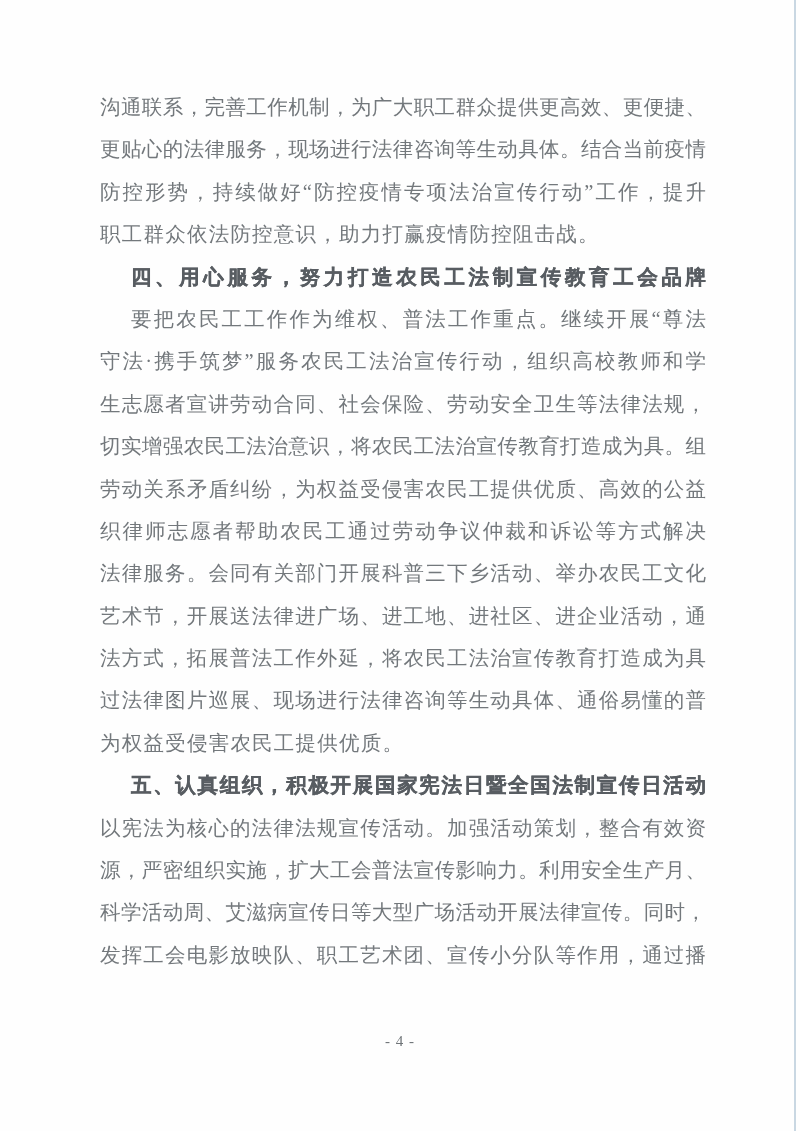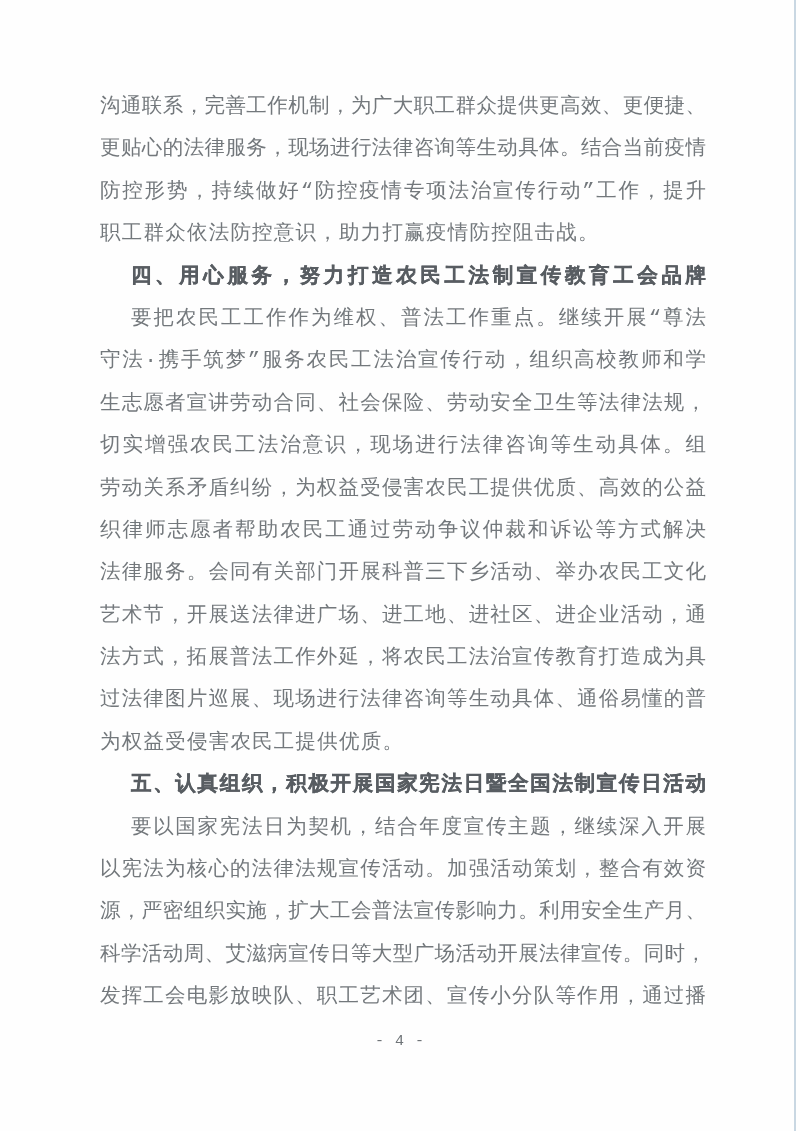--- a/index.html
+++ b/index.html
@@ -7,21 +7,20 @@
     width: 800px;
     height: 1131px;
     background: var(--paper, #fefefe);
     overflow: hidden;
     position: relative;
     font-family: "Liberation Serif", "DejaVu Serif", serif;
   }
   .page {
     position: absolute;
     inset: 0;
-    font-family: Liberation Mono, monospace;
   }
   .content {
     position: absolute;
     left: 100px;
     top: 86px;
     width: 606px;
   }
   .line {
     height: 42.4px;
     line-height: 42.4px;
@@ -70,30 +69,29 @@
   <div class="content">
 
   <div class="line body">沟通联系，完善工作机制，为广大职工群众提供更高效、更便捷、</div>
       <div class="line body">更贴心的法律服务，现场进行法律咨询等生动具体。结合当前疫情</div>
       <div class="line body">防控形势，持续做好“防控疫情专项法治宣传行动”工作，提升</div>
       <div class="line body nojustify">职工群众依法防控意识，助力打赢疫情防控阻击战。</div>
       <div class="line heading indent">四、用心服务，努力打造农民工法制宣传教育工会品牌</div>
       <div class="line body indent">要把农民工工作作为维权、普法工作重点。继续开展“尊法</div>
       <div class="line body">守法·携手筑梦”服务农民工法治宣传行动，组织高校教师和学</div>
       <div class="line body">生志愿者宣讲劳动合同、社会保险、劳动安全卫生等法律法规，</div>
-      <div class="line body">切实增强农民工法治意识，现场进行法律咨询等生动具体。组</div>
+      <div class="line body">切实增强农民工法治意识，将农民工法治宣传教育打造成为具。组</div>
       <div class="line body">劳动关系矛盾纠纷，为权益受侵害农民工提供优质、高效的公益</div>
       <div class="line body">织律师志愿者帮助农民工通过劳动争议仲裁和诉讼等方式解决</div>
       <div class="line body">法律服务。会同有关部门开展科普三下乡活动、举办农民工文化</div>
       <div class="line body">艺术节，开展送法律进广场、进工地、进社区、进企业活动，通</div>
       <div class="line body">法方式，拓展普法工作外延，将农民工法治宣传教育打造成为具</div>
       <div class="line body">过法律图片巡展、现场进行法律咨询等生动具体、通俗易懂的普</div>
       <div class="line body nojustify">为权益受侵害农民工提供优质。</div>
       <div class="line heading indent">五、认真组织，积极开展国家宪法日暨全国法制宣传日活动</div>
-      <div class="line body indent">要以国家宪法日为契机，结合年度宣传主题，继续深入开展</div>
       <div class="line body">以宪法为核心的法律法规宣传活动。加强活动策划，整合有效资</div>
       <div class="line body">源，严密组织实施，扩大工会普法宣传影响力。利用安全生产月、</div>
       <div class="line body">科学活动周、艾滋病宣传日等大型广场活动开展法律宣传。同时，</div>
       <div class="line body">发挥工会电影放映队、职工艺术团、宣传小分队等作用，通过播</div>
     </div>
   <div class="page-number">- 4 -</div>
   <div class="scan-line"></div>
 </div>
 
 </body></html>

